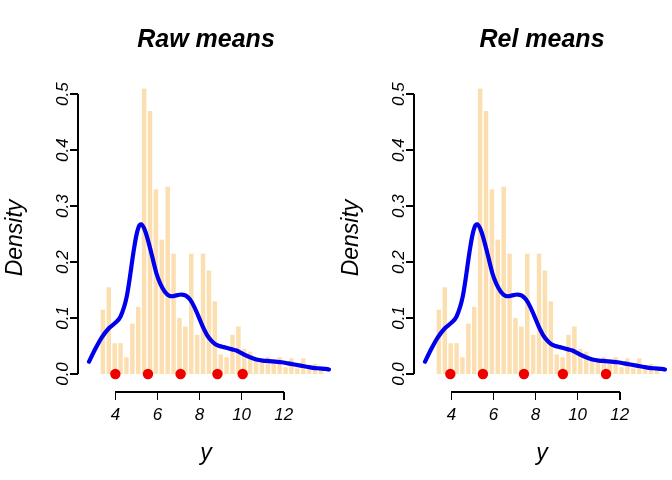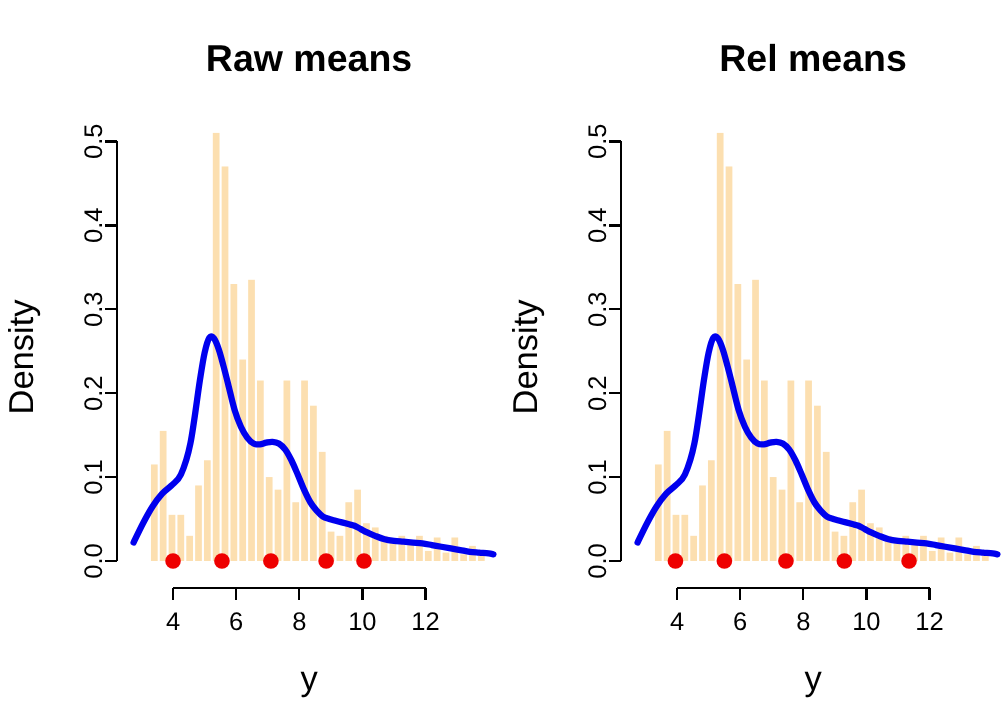--- a/index.html
+++ b/index.html
@@ -18,20 +18,21 @@
   #figure {
     position: relative;
     width: 672px;
     height: 480px;
     background: #ffffff;
   }
   .panel {
     position: absolute;
     top: 0;
     height: 480px;
+    font-style: italic;
   }
   #panel-raw  { left: 0px;   width: 336px; }
   #panel-rel  { left: 336px; width: 336px; }
 
   .panel-svg {
     display: block;
     width: 336px;
     height: 480px;
   }
 

